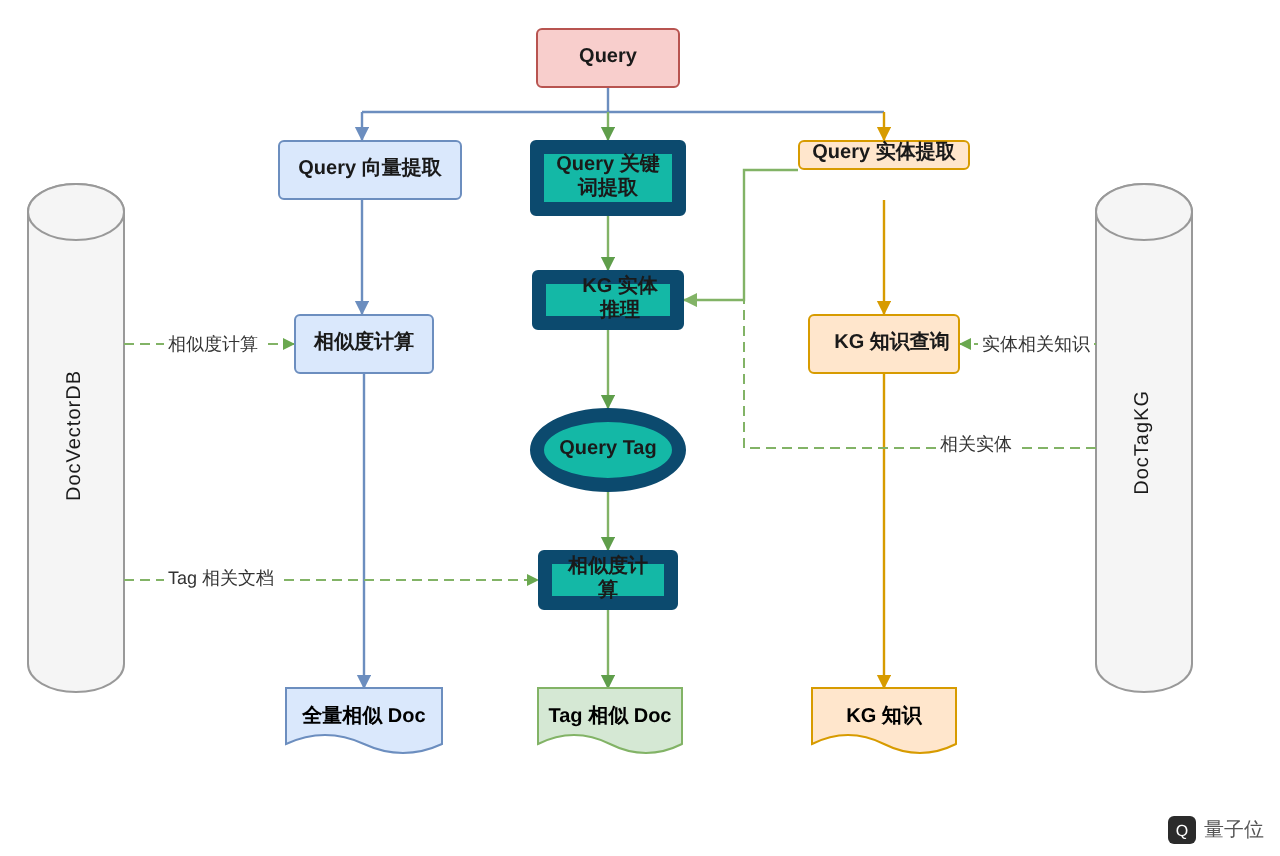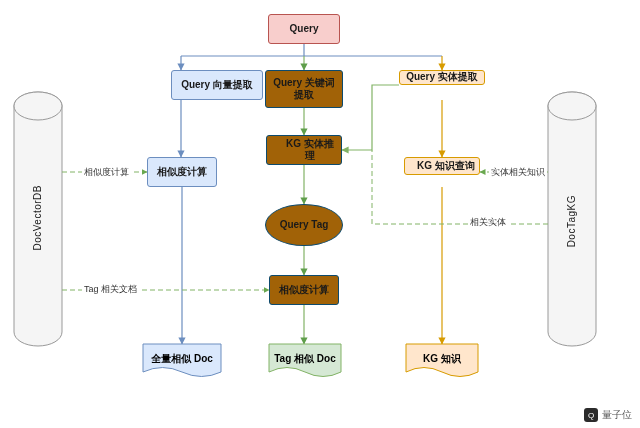--- a/index.html
+++ b/index.html
@@ -18,21 +18,21 @@
     display:flex;align-items:center;justify-content:center;
     text-align:center;
     font-size:10px;
     line-height:1.25;
     border-radius:3px;
     padding:2px 4px;
     font-weight:bold;
   }
   .n-red{background:#f8cecc;border:1px solid #b85450;color:#1a1a1a;}
   .n-blue{background:#dae8fc;border:1px solid #6c8ebf;color:#1a1a1a;}
-  .n-green{background:#a16207;border:1px solid #0c4a6e;color:#1a1a1a;}
+  .n-green{background:#14b8a6;border:7px solid #0c4a6e;color:#1a1a1a;}
   .n-orange{background:#ffe6cc;border:1px solid #d79b00;color:#1a1a1a;}
   .ellipse{border-radius:50%;text-align:right;}
   .label{
     position:absolute;
     font-size:9px;
     color:#333333;
     background:#ffffff;
     padding:0 2px;
     white-space:nowrap;
   }
@@ -123,27 +123,27 @@
     </g>
     <g>
       <path d="M269,344 H341 V372 q-18,9 -36,0 q-18,-9 -36,0 Z" fill="#d5e8d4" stroke="#82b366" stroke-width="1"></path>
     </g>
     <g>
       <path d="M406,344 H478 V372 q-18,9 -36,0 q-18,-9 -36,0 Z" fill="#ffe6cc" stroke="#d79b00" stroke-width="1"></path>
     </g>
   </svg>
 
   <div class="node n-red" style="left:268px;top:14px;width:72px;height:30px;">Query</div>
-  <div class="node n-blue" style="left:139px;top:70px;width:92px;height:30px;margin-left:32px;">Query 向量提取</div>
+  <div class="node n-blue" style="left:139px;top:70px;width:92px;height:30px;">Query 向量提取</div>
   <div class="node n-green" style="left:265px;top:70px;width:78px;height:38px;">Query 关键词提取</div>
   <div class="node n-orange" style="left:399px;top:70px;width:86px;height:15px;">Query 实体提取</div>
 
   <div class="node n-blue" style="left:147px;top:157px;width:70px;height:30px;">相似度计算</div>
   <div class="node n-green" style="left:266px;top:135px;width:76px;height:30px;padding-left:16px;">KG 实体推理</div>
-  <div class="node n-orange" style="left:404px;top:157px;width:76px;height:18px;padding-left:12px;">KG 知识查询</div>
+  <div class="node n-orange" style="left:404px;top:157px;width:76px;height:30px;padding-left:12px;">KG 知识查询</div>
 
   <div class="node n-green ellipse" style="left:265px;top:204px;width:78px;height:42px;">Query Tag</div>
   <div class="node n-green" style="left:269px;top:275px;width:70px;height:30px;">相似度计算</div>
 
   <div class="node" style="left:143px;top:344px;width:78px;height:30px;background:transparent;border:none;">全量相似 Doc</div>
   <div class="node" style="left:269px;top:344px;width:72px;height:30px;background:transparent;border:none;">Tag 相似 Doc</div>
   <div class="node" style="left:406px;top:344px;width:72px;height:30px;background:transparent;border:none;">KG 知识</div>
 
   <div class="cyl-label" style="left:32px;top:185px;">DocVectorDB</div>
   <div class="cyl-label" style="left:566px;top:195px;">DocTagKG</div>

